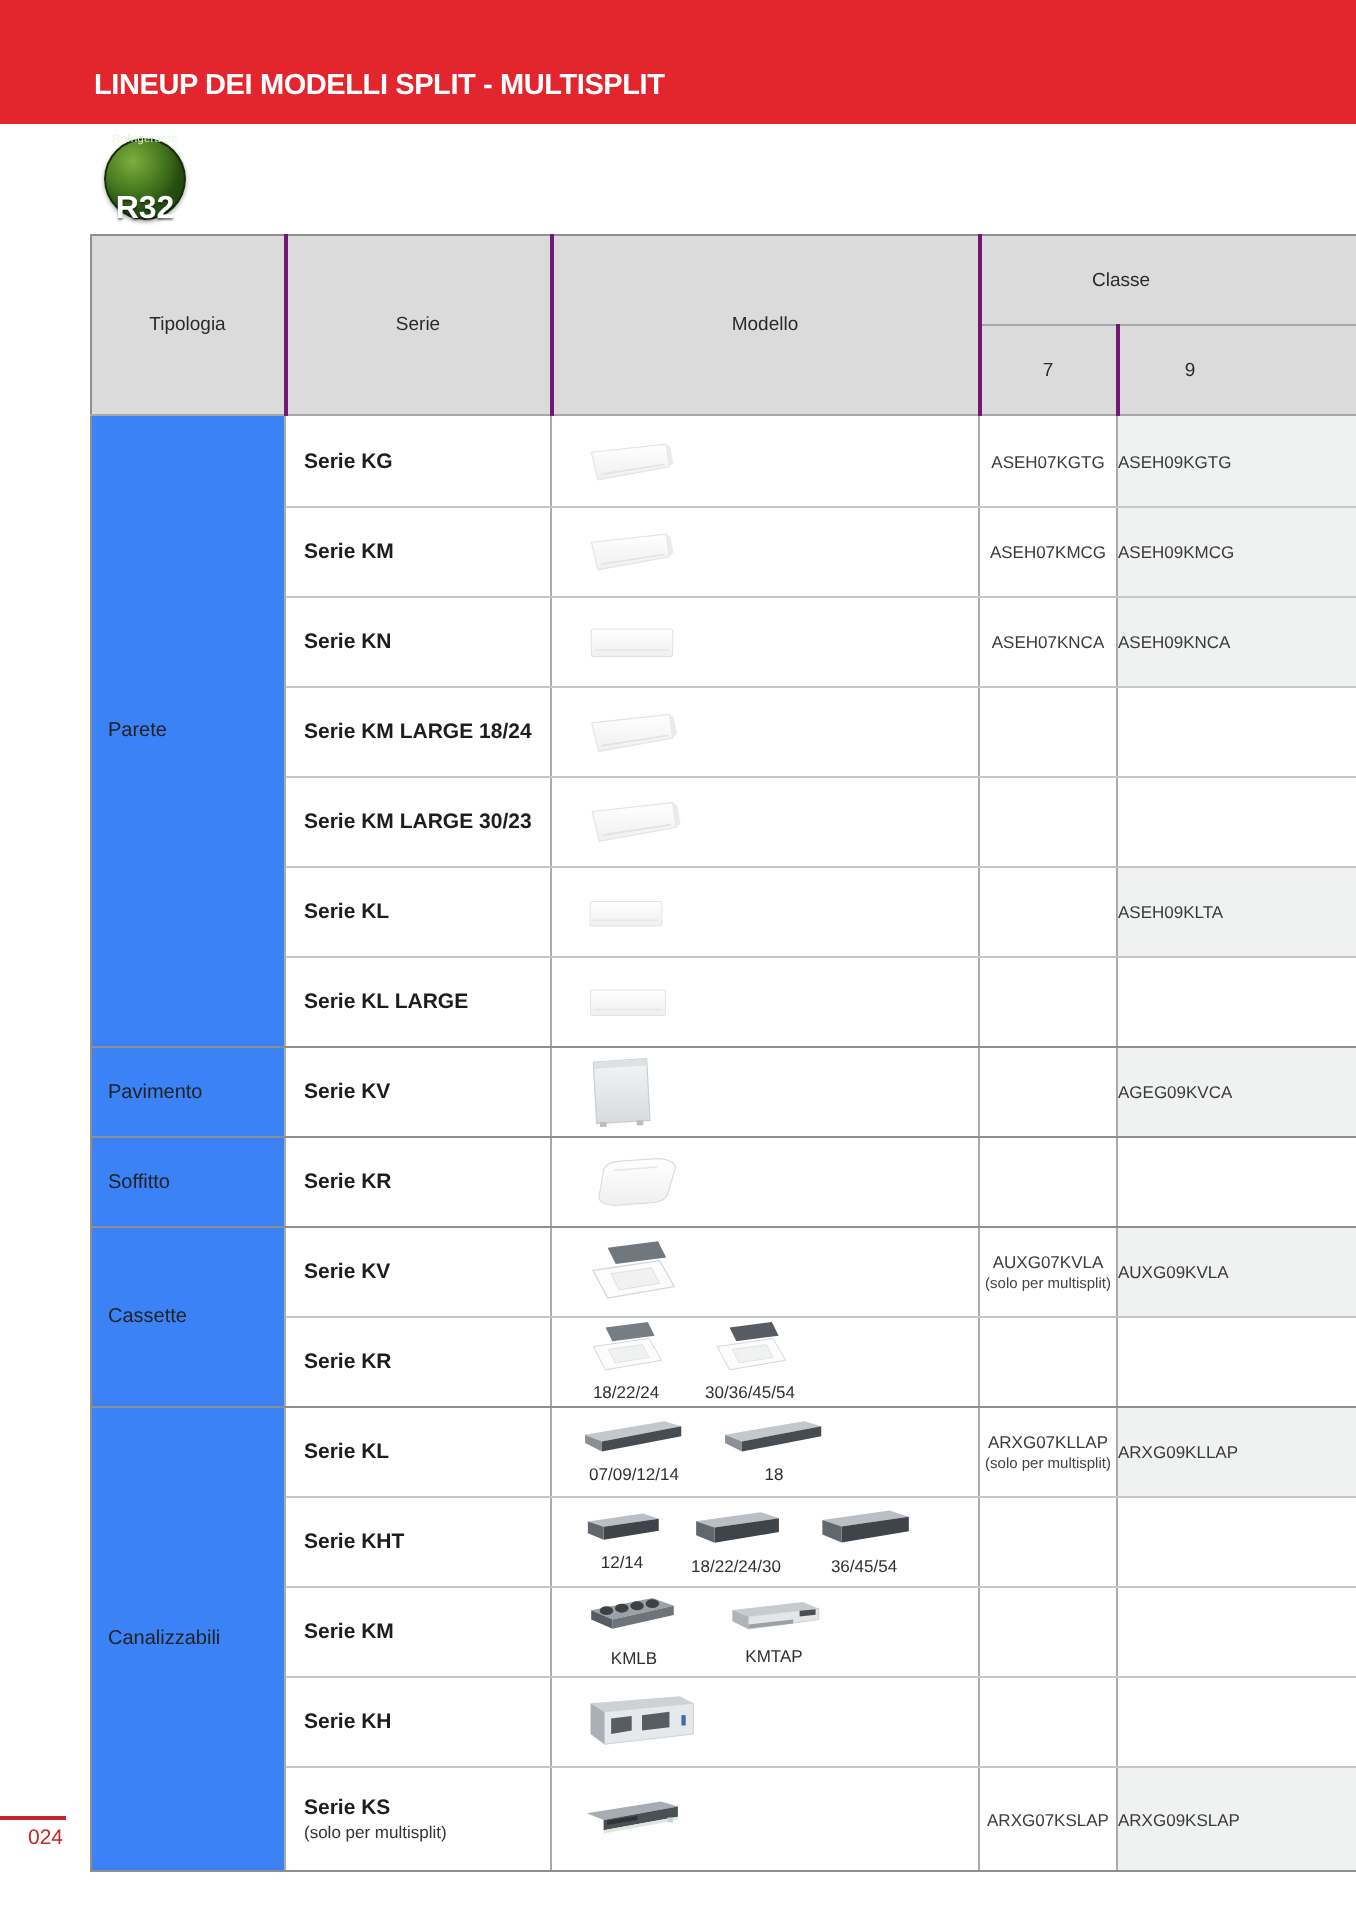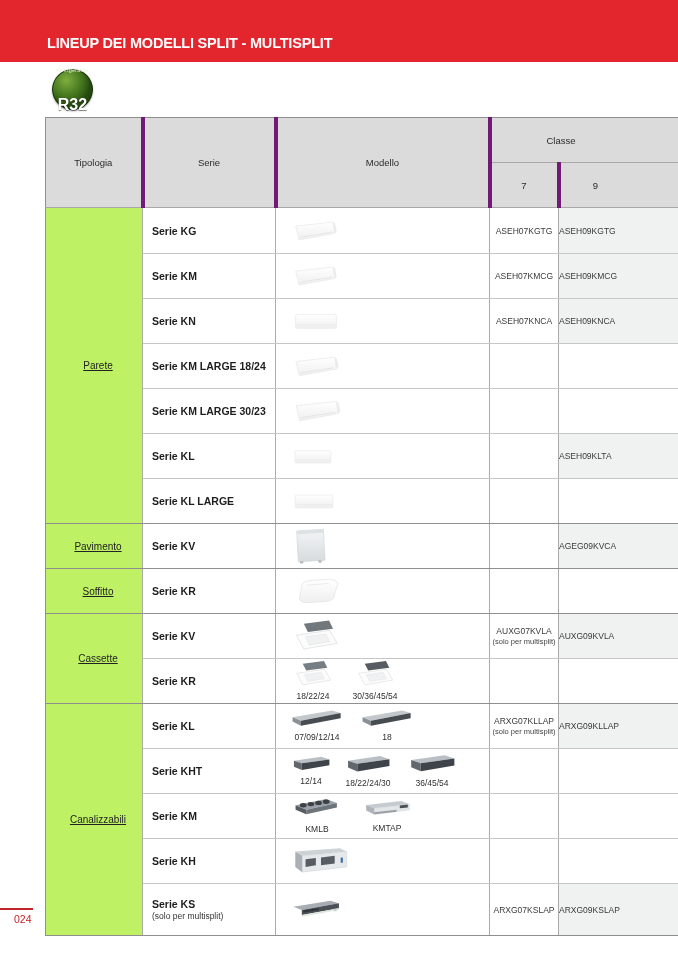--- a/index.html
+++ b/index.html
@@ -36,41 +36,41 @@
   table.lineup {
     position:absolute; left:45px; top:117px; width:633px;
     border-collapse:collapse; table-layout:fixed;
     border-top:1px solid #8f8f8f; border-left:1px solid #8f8f8f; border-bottom:1px solid #8f8f8f;
   }
   col.c-tip{width:97px} col.c-ser{width:133px} col.c-mod{width:214px}
   col.c-7{width:69px}  col.c-9{width:120px}
 
   th {
     background:#dbdbdb; font-weight:400; font-size:9.5px; color:#2a2a2a;
-    border-right:4px solid #701a75; border-bottom:1px solid #a8a8a8;
+    border-right:2px solid #701a75; border-bottom:1px solid #a8a8a8;
     text-align:center; vertical-align:middle;
   }
   tr.h1 th{height:14px} tr.h2 th{height:15px}
   th:last-child { border-right:0; }
   th.c9h { padding-right:48px; }
   th.classeh { padding-right:48px; }
 
   td {
     border-right:1px solid #ababab; border-bottom:1px solid #c6c6c6;
     vertical-align:middle; font-size:8.5px; color:#3a3a3a; background:#ffffff;
   }
   td:last-child { border-right:0; }
   tr.g-end td { border-bottom-color:#8f8f8f; }
   tr { height:45px; }
   tr.r46 { height:46px; }
   tr.r52 { height:52px; }
 
   td.tip {
-    font-size:10px; color:#222; padding-left:8px; text-align:center;
-    border-bottom-color:#8f8f8f; background:#bef264;text-decoration:underline;
+    font-size:10px; color:#222; padding-left:8px; text-align:left;
+    border-bottom-color:#8f8f8f; background:#3b82f6;
   }
   td.serie { font-size:10.5px; font-weight:bold; color:#1d1d1d; padding-left:9px; text-align:left; }
   td.serie .snote { display:block; font-weight:normal; font-size:8.5px; color:#333; margin-top:1px; }
   td.c7, td.c9 { text-align:center; }
   td.c9 { padding-right:68px;text-align:right; }
   td.c9.filled { background:#f0f1f1; }
   .cnote { display:block; font-size:7.5px; color:#444; margin-top:1px; }
 
   
   .mcell { display:flex; align-items:center; gap:16px; padding-left:14px; height:100%; }

